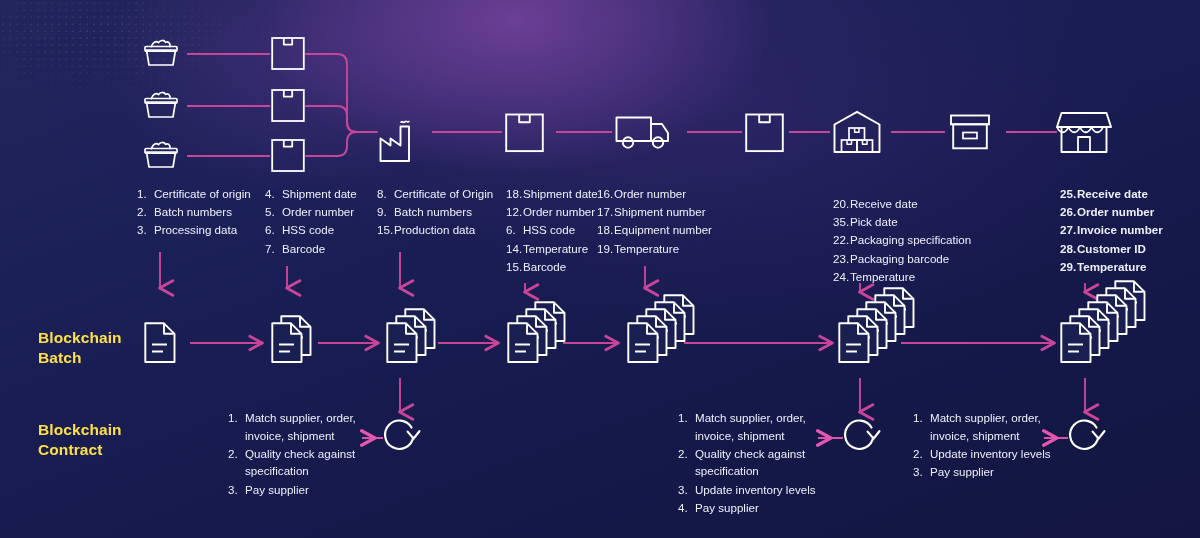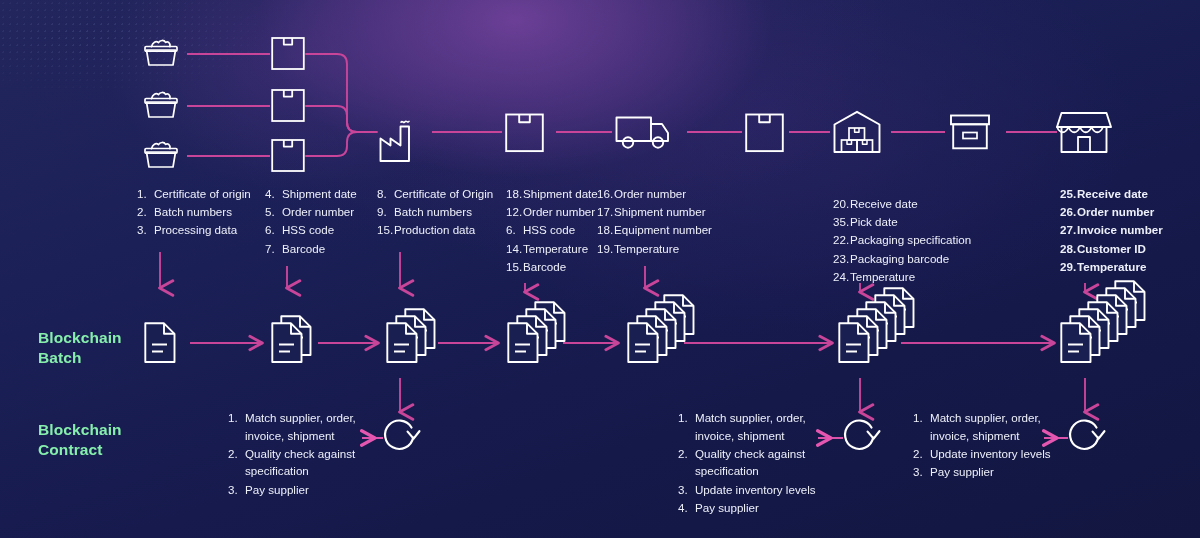--- a/index.html
+++ b/index.html
@@ -31,21 +31,21 @@
     mask-image: radial-gradient(ellipse 230px 75px at 90px 35px, #000 0%, rgba(0,0,0,0.55) 45%, transparent 82%);
     pointer-events: none;
   }
   #svg-layer { position: absolute; inset: 0; }
   .listcol { position: absolute; color: #eef0fa; font-size: 11.6px; line-height: 17.6px; }
   .listcol .li { display: flex; white-space: nowrap; margin-bottom: 0.6px; }
   .listcol .num { min-width: 17px; flex: 0 0 auto; }
   .listcol .li.wrap { white-space: normal; max-width: 175px; }
   .side-label {
     position: absolute;
-    color: #86efac;
+    color: #fde047;
     font-size: 15.5px;
     font-weight: bold;
     line-height: 20px;
     letter-spacing: 0.1px;
   }
 </style>
 </head>
 <body>
 
 <div id="stage">

